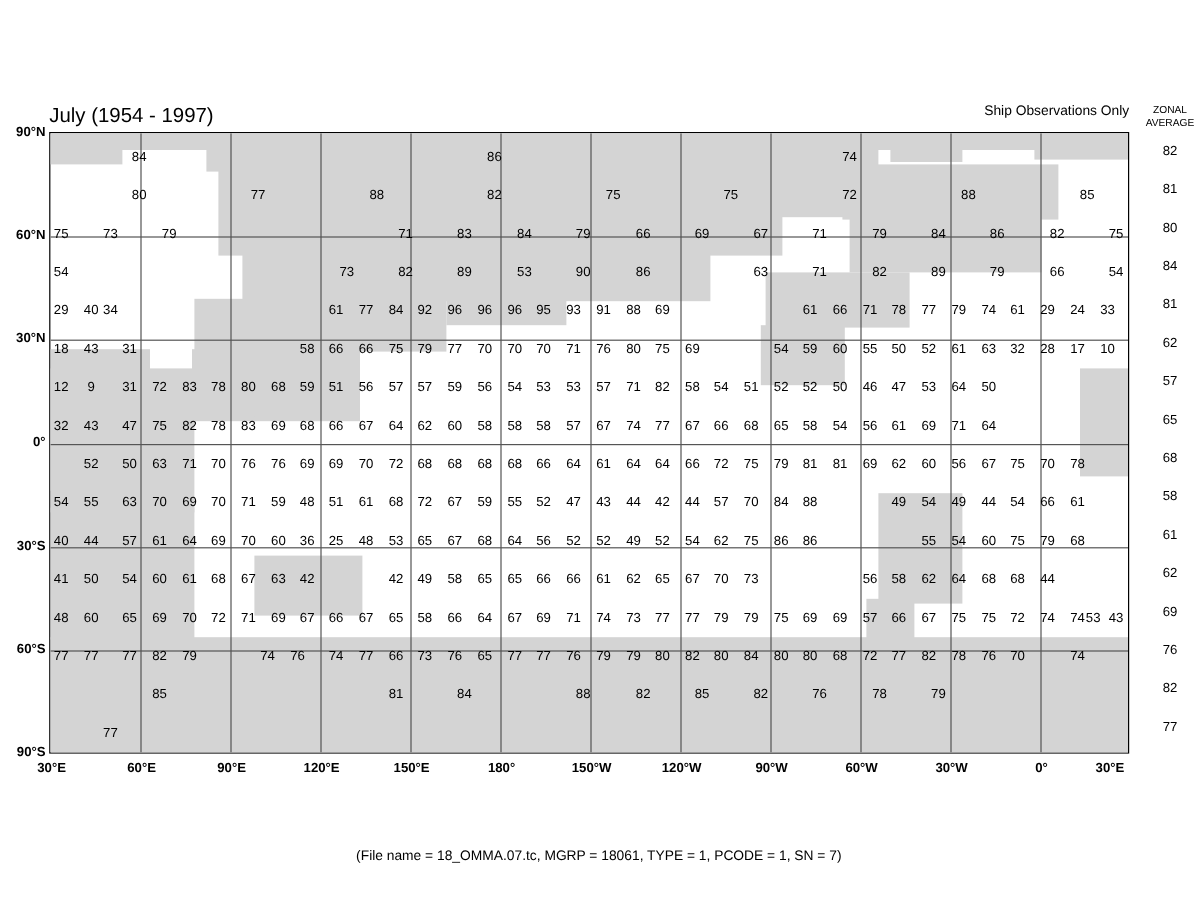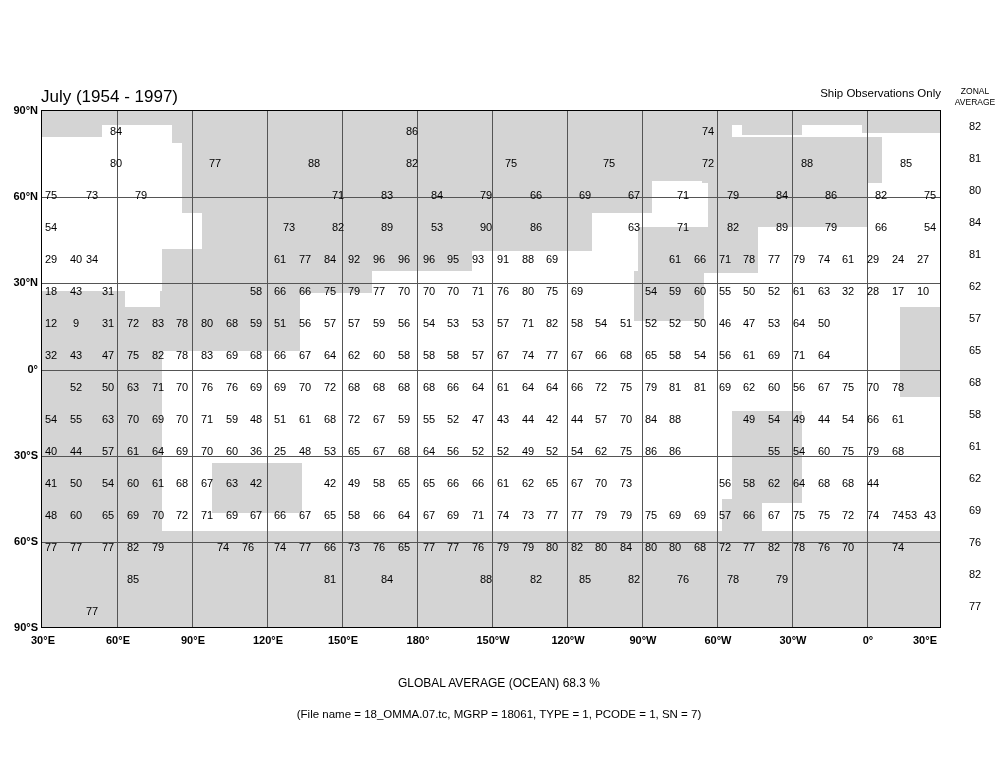--- a/index.html
+++ b/index.html
@@ -253,21 +253,21 @@
         <div class="cellnum" style="left: 633px; top: 142px;">61</div>
         <div class="cellnum" style="left: 658px; top: 142px;">66</div>
         <div class="cellnum" style="left: 683px; top: 142px;">71</div>
         <div class="cellnum" style="left: 707px; top: 142px;">78</div>
         <div class="cellnum" style="left: 732px; top: 142px;">77</div>
         <div class="cellnum" style="left: 757px; top: 142px;">79</div>
         <div class="cellnum" style="left: 782px; top: 142px;">74</div>
         <div class="cellnum" style="left: 806px; top: 142px;">61</div>
         <div class="cellnum" style="left: 831px; top: 142px;">29</div>
         <div class="cellnum" style="left: 856px; top: 142px;">24</div>
-        <div class="cellnum" style="left: 881px; top: 142px;">27</div>
+        <div class="cellnum" style="left: 881px; top: 142px;">33</div>
         <div class="cellnum" style="left: 9px; top: 174px;">18</div>
         <div class="cellnum" style="left: 34px; top: 174px;">43</div>
         <div class="cellnum" style="left: 66px; top: 174px;">31</div>
         <div class="cellnum" style="left: 214px; top: 174px;">58</div>
         <div class="cellnum" style="left: 238px; top: 174px;">66</div>
         <div class="cellnum" style="left: 263px; top: 174px;">66</div>
         <div class="cellnum" style="left: 288px; top: 174px;">75</div>
         <div class="cellnum" style="left: 312px; top: 174px;">79</div>
         <div class="cellnum" style="left: 337px; top: 174px;">77</div>
         <div class="cellnum" style="left: 362px; top: 174px;">70</div>
@@ -599,15 +599,14 @@
       <div class="zonal-val" style="top: 376px;">68</div>
       <div class="zonal-val" style="top: 408px;">58</div>
       <div class="zonal-val" style="top: 440px;">61</div>
       <div class="zonal-val" style="top: 472px;">62</div>
       <div class="zonal-val" style="top: 504px;">69</div>
       <div class="zonal-val" style="top: 536px;">76</div>
       <div class="zonal-val" style="top: 568px;">82</div>
       <div class="zonal-val" style="top: 600px;">77</div>
     </div>
 
-  <div class="global-avg">GLOBAL AVERAGE (OCEAN)   68.3 %</div>
   <div class="filename">(File name = 18_OMMA.07.tc, MGRP = 18061, TYPE = 1, PCODE = 1, SN = 7)</div>
 </div>
 
 </body></html>

